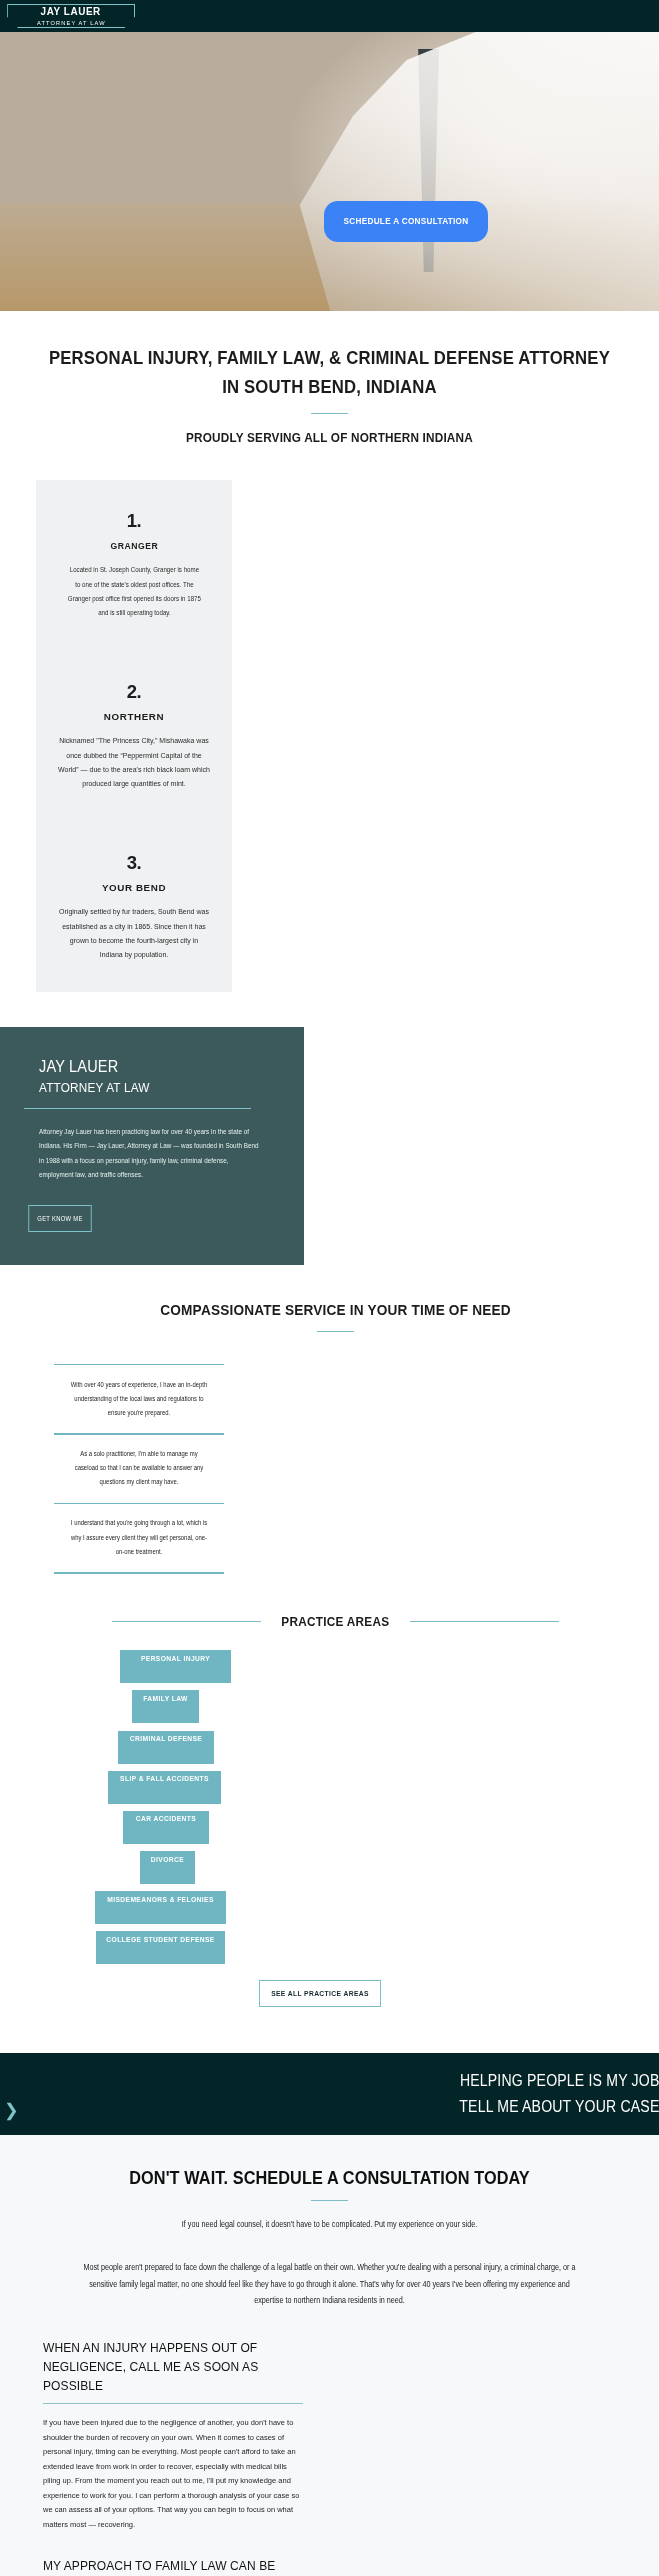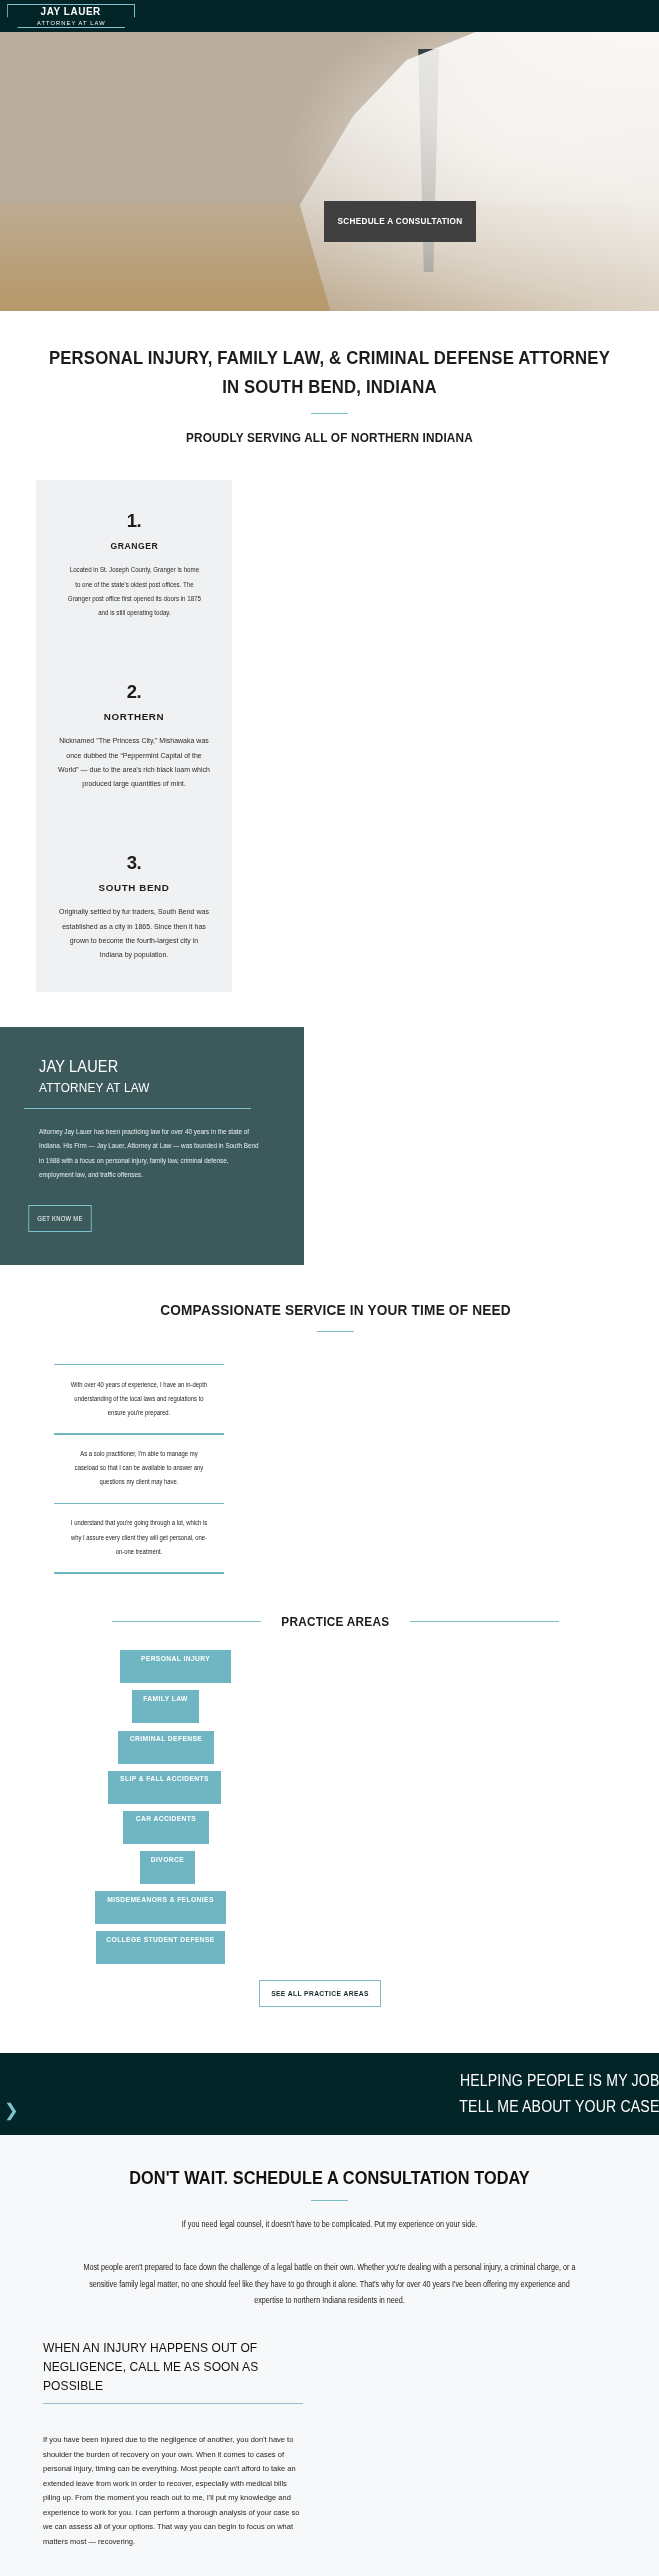--- a/index.html
+++ b/index.html
@@ -103,27 +103,28 @@
     font-family:"Liberation Sans Narrow","Liberation Sans",sans-serif;
     transform:scaleX(.9);
     transform-origin:left center;
   }
   .hero-rule{
     width:77px;height:1px;background:#0d2f32;margin:19.6px auto 0 60px;
   }
   .hero-cta{
     position:absolute;
     left:324px;top:169px;
-    width:152px;height:41px;
-    background:#404040;
+    width:164px;height:41px;
+    background:#3b82f6;
     color:#ffffff;
     display:flex;align-items:center;justify-content:center;
     font-size:8.2px;letter-spacing:0.3px;font-weight:600;
     font-family:"Liberation Sans Narrow","Liberation Sans",sans-serif;
     cursor:pointer;
+    border-radius:14px;
   }
 
   
   .condensed{
     font-family:"Liberation Sans Narrow","Liberation Sans",sans-serif;
     transform:scaleX(.88);
   }
   .sec-intro{
     padding:32px 0 0 0;
     text-align:center;
@@ -268,21 +269,21 @@
     max-width:577px;margin:31px auto 0 auto;
   }
   .detail{
     max-width:260px;margin:29px 0 0 43px;text-align:left;padding-bottom:0;
   }
   .detail h3{
     font-size:12px;line-height:1.58;font-weight:500;color:#131313;letter-spacing:0.1px;
   }
   .detail .hrule{height:0.8px;background:#8fc3c8;margin-top:7.2px;}
   .detail p{
-    font-size:7.5px;line-height:1.94;color:#1f1f1f;margin-top:29px;
+    font-size:7.5px;line-height:1.94;color:#1f1f1f;margin-top:12px;
   }
   .detail h3.second{margin-top:25px;}
 </style>
 </head>
 <body>
 
 <header class="site-header">
   <div class="logo-box">
     <div class="logo-frame"></div>
     <div class="logo-name">JAY LAUER</div>
@@ -309,21 +310,21 @@
     <div class="city-name condensed">GRANGER</div>
     <div class="city-text condensed">Located in St. Joseph County, Granger is home to one of the state's oldest post offices. The Granger post office first opened its doors in 1875 and is still operating today.</div>
   </div>
   <div class="city">
     <div class="city-num">2.</div>
     <div class="city-name">NORTHERN</div>
     <div class="city-text">Nicknamed "The Princess City," Mishawaka was once dubbed the “Peppermint Capital of the World” — due to the area's rich black loam which produced large quantities of mint.</div>
   </div>
   <div class="city">
     <div class="city-num">3.</div>
-    <div class="city-name">SOUTH BEND</div>
+    <div class="city-name">YOUR BEND</div>
     <div class="city-text">Originally settled by fur traders, South Bend was established as a city in 1865. Since then it has grown to become the fourth-largest city in Indiana by population.</div>
   </div>
 </section>
 
 <section class="about">
   <h2 class="condensed">JAY LAUER</h2>
   <h3 class="condensed">ATTORNEY AT LAW</h3>
   <div class="about-rule"></div>
   <p class="condensed">Attorney Jay Lauer has been practicing law for over 40 years in the state of Indiana. His Firm — Jay Lauer, Attorney at Law — was founded in South Bend in 1988 with a focus on personal injury, family law, criminal defense, employment law, and traffic offenses.</p>
   <div class="about-btn condensed">GET KNOW ME</div>

